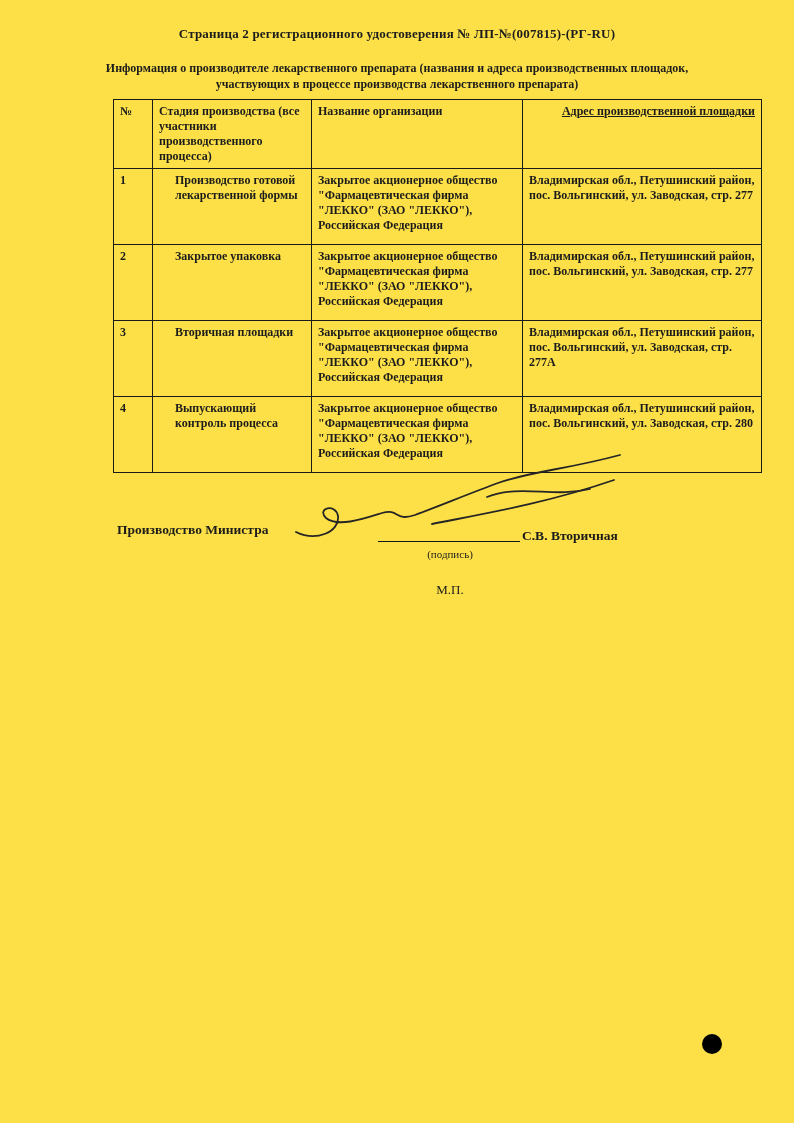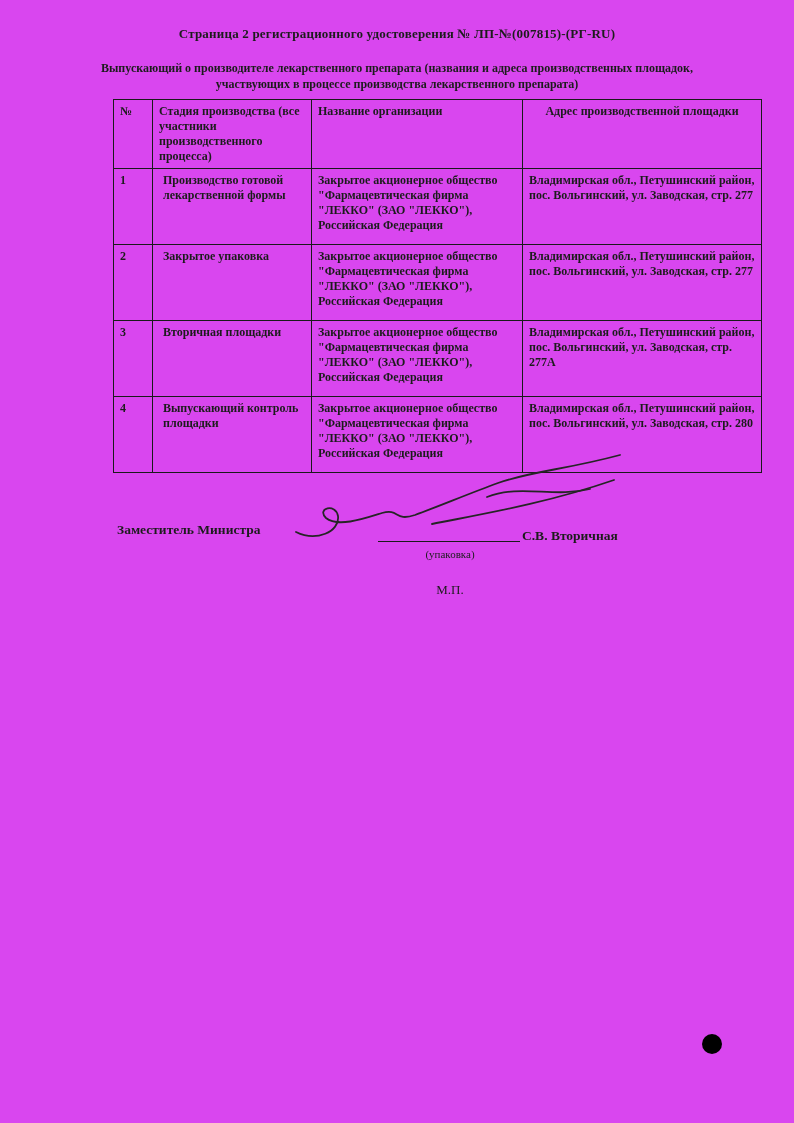--- a/index.html
+++ b/index.html
@@ -5,21 +5,21 @@
   html, body {
     margin: 0;
     padding: 0;
     background: #e8e8e8;
   }
   .page {
     position: relative;
     width: 794px;
     height: 1123px;
     margin: 0 auto;
-    background: #d946ef;
+    background: #fde047;
     font-family: "Liberation Serif", "DejaVu Serif", serif;
     color: #1c1c1c;
     overflow: hidden;
   }
   .title {
     position: absolute;
     top: 26px;
     left: 0;
     width: 100%;
     text-align: center;
@@ -55,22 +55,22 @@
     padding: 4px 6px;
     overflow: hidden;
   }
   .manufacturer-table thead tr { height: 66px; }
   .manufacturer-table tbody tr { height: 76px; }
   .col-num   { width: 26px; }
   .col-stage { width: 146px; margin-left: 39px; }
   .col-org   { width: 198px; }
   .col-addr  { width: 226px; }
   .manufacturer-table th { text-align: left; }
-  .manufacturer-table th.col-addr { text-align: center; }
-  .manufacturer-table td.cell-stage { padding-left: 10px; }
+  .manufacturer-table th.col-addr { text-align: right; text-decoration: underline; }
+  .manufacturer-table td.cell-stage { padding-left: 22px; }
   .sig-label {
     position: absolute;
     font-size: 13.5px;
     font-weight: bold;
     white-space: nowrap;
   }
   .sig-position { top: 522px; left: 117px; }
   .sig-name     { top: 528px; left: 522px; }
   .sig-line {
     position: absolute;
@@ -113,21 +113,21 @@
     border-radius: 50%;
   }
 </style>
 </head>
 <body>
 
 <div class="page">
 
   <div class="title">Страница 2 регистрационного удостоверения № ЛП-№(007815)-(РГ-RU)</div>
 
-  <div class="subtitle">Выпускающий о производителе лекарственного препарата (названия и адреса производственных площадок, участвующих в процессе производства лекарственного препарата)</div>
+  <div class="subtitle">Информация о производителе лекарственного препарата (названия и адреса производственных площадок, участвующих в процессе производства лекарственного препарата)</div>
 
   <table class="manufacturer-table">
     <thead>
       <tr>
         <th class="col-num">№</th>
         <th class="col-stage">Стадия производства (все участники производственного процесса)</th>
         <th class="col-org">Название организации</th>
         <th class="col-addr">Адрес производственной площадки</th>
       </tr>
     </thead>
@@ -145,40 +145,40 @@
         <td class="cell-addr">Владимирская обл., Петушинский район, пос. Вольгинский, ул. Заводская, стр. 277</td>
       </tr>
       <tr>
         <td class="cell-num">3</td>
         <td class="cell-stage">Вторичная площадки</td>
         <td class="cell-org">Закрытое акционерное общество "Фармацевтическая фирма "ЛЕККО" (ЗАО "ЛЕККО"), Российская Федерация</td>
         <td class="cell-addr">Владимирская обл., Петушинский район, пос. Вольгинский, ул. Заводская, стр. 277А</td>
       </tr>
       <tr>
         <td class="cell-num">4</td>
-        <td class="cell-stage">Выпускающий контроль площадки</td>
+        <td class="cell-stage">Выпускающий контроль процесса</td>
         <td class="cell-org">Закрытое акционерное общество "Фармацевтическая фирма "ЛЕККО" (ЗАО "ЛЕККО"), Российская Федерация</td>
         <td class="cell-addr">Владимирская обл., Петушинский район, пос. Вольгинский, ул. Заводская, стр. 280</td>
       </tr>
     </tbody>
   </table>
 
-  <div class="sig-label sig-position">Заместитель Министра</div>
+  <div class="sig-label sig-position">Производство Министра</div>
 
   <svg class="signature-svg" width="345" height="100" viewBox="0 0 345 100">
     <g fill="none" stroke="#252525" stroke-width="1.8" stroke-linecap="round">
       <path d="M14 80 C 34 90, 58 80, 56 64 C 54 51, 34 56, 44 66 C 56 76, 84 66, 100 61 C 118 56, 112 70, 133 63 C 160 53, 186 42, 216 31 C 250 19, 282 18, 338 3"></path>
       <path d="M150 72 C 200 62, 262 52, 332 28"></path>
       <path d="M205 45 C 238 32, 272 46, 308 37"></path>
     </g>
   </svg>
 
   <div class="sig-line"></div>
 
   <div class="sig-label sig-name">С.В. Вторичная</div>
 
-  <div class="sig-caption">(упаковка)</div>
+  <div class="sig-caption">(подпись)</div>
 
   <div class="stamp-label">М.П.</div>
 
   <div class="punch-dot"></div>
 
 </div>
 
 </body></html>

